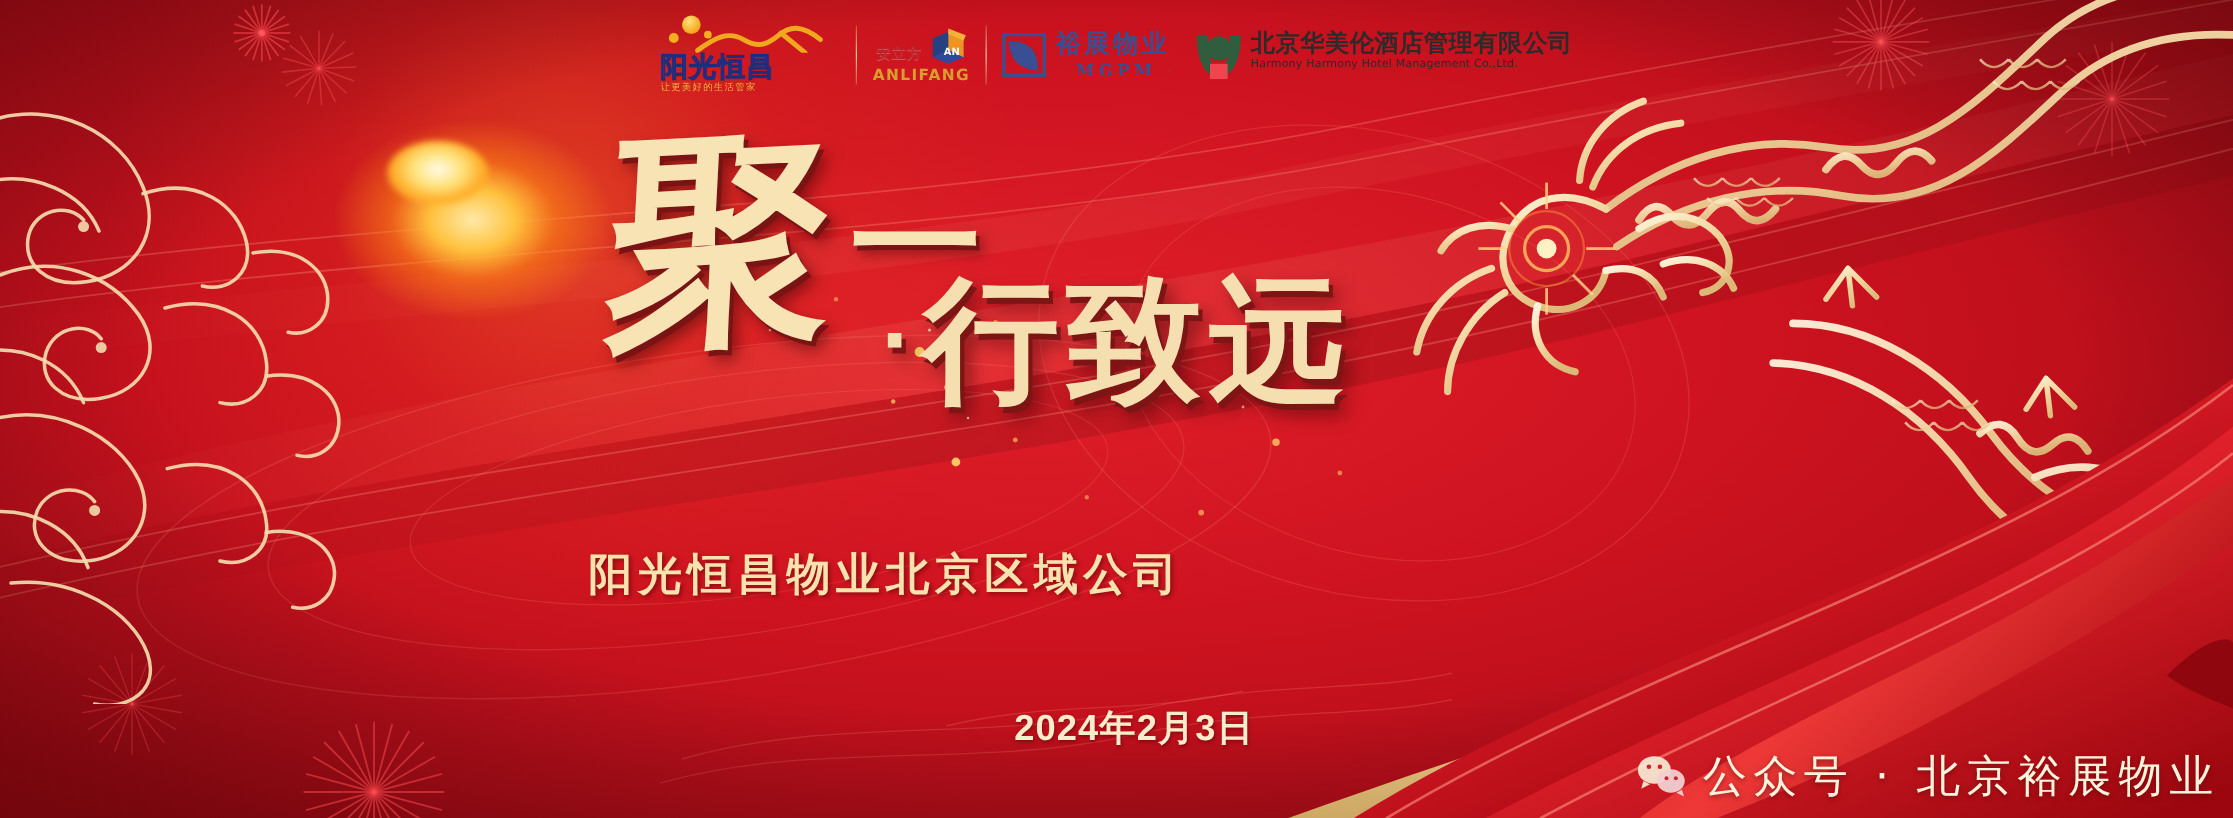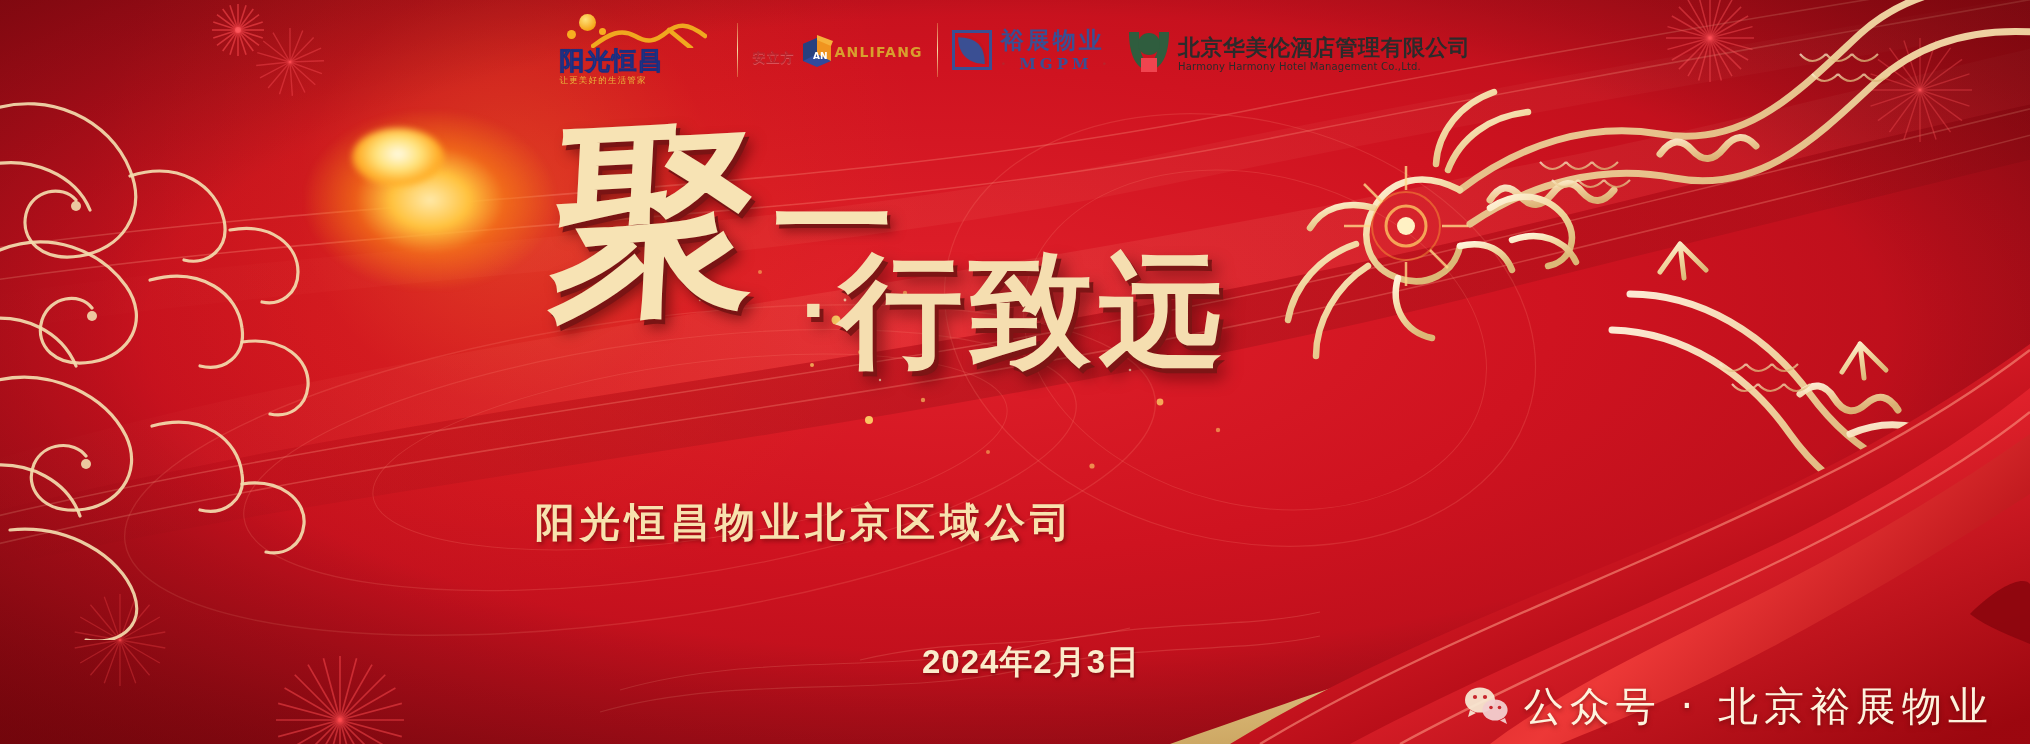--- a/index.html
+++ b/index.html
@@ -59,38 +59,38 @@
   }
   .lg1-tag{
     font-size:8.5px; line-height:11px; color:#e8b53a; letter-spacing:1.2px;
     margin-top:2px; font-family:"DejaVu Sans",sans-serif; white-space:nowrap;
   }
   .divider{
     width:1px; height:54px; background:linear-gradient(#f2c96a55,#f7dca0,#f2c96a55);
     margin:0 14px;
   }
 
-  .lg2{ display:flex; flex-direction:row; align-items:center; position:relative; }
+  .lg2{ display:flex; flex-direction:column; align-items:center; position:relative; }
   .lg2-row{ display:flex; align-items:flex-end; gap:6px; }
   .lg2-cn{ font-size:13px; color:#b8242c; font-weight:bold; letter-spacing:1px;
            font-family:"DejaVu Sans",sans-serif; text-shadow:0 1px 0 rgba(255,255,255,.25); }
   .cube{ position:relative; width:34px; height:34px; }
   .lg2-en{ font-size:14px; letter-spacing:1.2px; color:#d89f2e; font-weight:bold; margin-top:3px;
            font-family:"DejaVu Sans",sans-serif; }
 
   .lg3{ display:flex; align-items:center; gap:9px; }
   .lg3-mark{ width:40px; height:40px; position:relative; }
   .lg3-txt{ display:flex; flex-direction:column; }
   .lg3-cn{ font-size:23px; color:#3a4f93; font-weight:bold; letter-spacing:3px;
            font-family:"DejaVu Serif",serif; line-height:26px; }
   .lg3-en{ font-size:15px; color:#3a4f93; font-weight:bold; letter-spacing:4px; text-align:center;
            font-family:"DejaVu Serif",serif; margin-top:2px; }
   .lg3-en .dot{ color:#b8242c; }
 
-  .lg4{ display:flex; align-items:flex-end; gap:5px; margin-left:14px;}
+  .lg4{ display:flex; align-items:flex-start; gap:5px; margin-left:14px;}
   .lg4-mark{ width:48px; height:44px; position:relative; }
   .lg4-txt{ display:flex; flex-direction:column; }
   .lg4-cn{ font-size:22px; color:#2b2b2b; font-weight:bold; letter-spacing:0.5px; line-height:23px;
            font-family:"DejaVu Sans",sans-serif; }
   .lg4-en{ font-size:10px; color:#2b2b2b; letter-spacing:0.2px; margin-top:2px;
            font-family:"DejaVu Sans",sans-serif; white-space:nowrap; }
 
   
   #title-main{
     position:absolute; left:552px; top:120px;
@@ -164,21 +164,21 @@
     font-size:33px; line-height:38px; letter-spacing:1px;
     color:#fbeccb; font-weight:bold;
     text-shadow:1px 2px 3px rgba(80,6,6,.5);
     pointer-events:none;
     margin-left:24px;
   }
   #datetext .shiftl{ display:inline-block; transform:translateX(-8px); }
 
   
   #watermark{
-    position:absolute; right:36px; bottom:16px;
+    position:absolute; right:12px; bottom:16px;
     display:flex; align-items:center; gap:14px;
     pointer-events:auto;
   }
   #watermark .wm-text{
     font-family:"DejaVu Sans","Liberation Sans",sans-serif;
     font-size:40px; line-height:44px; letter-spacing:6px;
     color:#fdf3dd; font-weight:normal;
     text-shadow:0 2px 5px rgba(90,8,8,.6);
     white-space:nowrap;
   }

